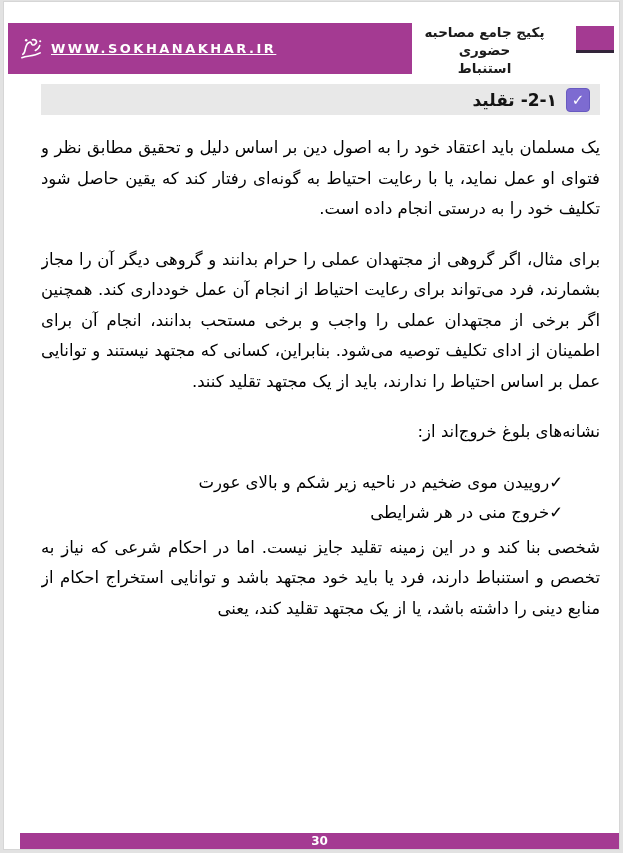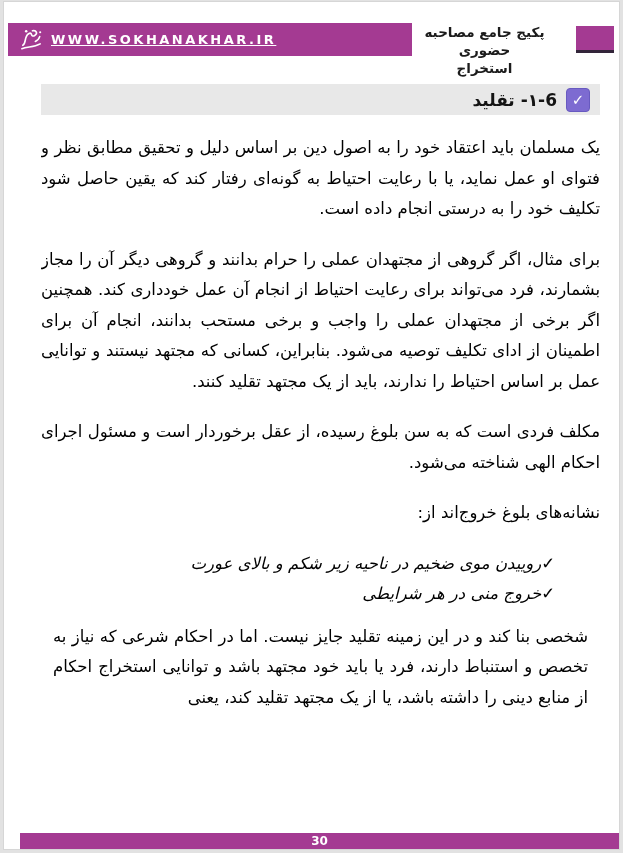--- a/index.html
+++ b/index.html
@@ -7,21 +7,21 @@
     width:623px;height:853px;background:#e2e2e2;overflow:hidden;
     font-family:"DejaVu Sans","Liberation Sans",sans-serif;
   }
   .page{
     position:absolute;left:3px;right:3px;top:1px;bottom:3px;
     background:#ffffff;border:1px solid #d6d6d6;overflow:hidden;
   }
   
   .header{position:absolute;top:21px;left:0;right:0;height:34px;}
   .brand-banner{
-    position:absolute;left:4px;top:0;width:404px;height:33px;
+    position:absolute;left:4px;top:0;width:404px;height:51px;
     background:#a43a92;display:flex;align-items:center;direction:ltr;
     padding-left:10px;box-sizing:border-box;color:#fff;
   }
   .brand-banner .logo{width:27px;height:27px;margin-right:6px;flex:0 0 auto;}
   .brand-url{
     font-size:13px;font-weight:bold;letter-spacing:2.5px;
     text-decoration:underline;color:#fff;white-space:nowrap;
   }
   .header-title{
     position:absolute;right:52px;top:0;width:165px;
@@ -44,23 +44,23 @@
     display:flex;align-items:center;justify-content:center;flex:0 0 auto;
   }
   .section-title{font-size:17px;font-weight:bold;color:#141414;}
   
   .content{
     position:absolute;top:131px;left:37px;right:19px;bottom:20px;
     direction:rtl;text-align:justify;color:#000000;
     font-size:16.5px;line-height:30.5px;overflow:hidden;
   }
   .content p{margin:0 0 20px 0;}
-  .content p.flow{margin:12px;}
+  .content p.flow{margin:0;}
   .content h3{margin:0 0 20px 0;font-size:16.5px;font-weight:bold;}
-  .check-list{margin:12px;padding:0 33px 0 0;list-style:none;text-align:right;font-style:italic;}
+  .check-list{margin:4px;padding:0 33px 0 0;list-style:none;text-align:right;}
   .check-list li{margin:0;}
   .check-mark{font-weight:bold;}
   
   .footer-bar{
     position:absolute;left:0;right:0;bottom:0;height:16px;
     background:#a43a92;color:#fff;text-align:center;
     font-size:12px;font-weight:bold;line-height:16px;margin-left:16px;
   }
 </style>
 </head>
@@ -78,34 +78,33 @@
             <path d="M18 16 C20 15 22 13 22.5 11"></path>
           </g>
           <circle cx="8.5" cy="5.5" r="1.3" fill="#ffffff"></circle>
           <circle cx="23" cy="6.5" r="1.1" fill="#ffffff"></circle>
         </svg>
       </span>
       <a class="brand-url">WWW.SOKHANAKHAR.IR</a>
     </div>
     <div class="header-title">
       <div>پکیج جامع مصاحبه حضوری</div>
-      <div>استخراج</div>
+      <div>استنباط</div>
     </div>
     <div class="corner-tab"></div>
   </div>
 
   <div class="section-bar">
     <span class="checkbox">✓</span>
-    <span class="section-title">۱-6- تقلید</span>
+    <span class="section-title">2-۱- تقلید</span>
   </div>
 
   <div class="content">
     <p>یک مسلمان باید اعتقاد خود را به اصول دین بر اساس دلیل و تحقیق مطابق نظر و فتوای او عمل نماید، یا با رعایت احتیاط به گونه‌ای رفتار کند که یقین حاصل شود تکلیف خود را به درستی انجام داده است.</p>
     <p>برای مثال، اگر گروهی از مجتهدان عملی را حرام بدانند و گروهی دیگر آن را مجاز بشمارند، فرد می‌تواند برای رعایت احتیاط از انجام آن عمل خودداری کند. همچنین اگر برخی از مجتهدان عملی را واجب و برخی مستحب بدانند، انجام آن برای اطمینان از ادای تکلیف توصیه می‌شود. بنابراین، کسانی که مجتهد نیستند و توانایی عمل بر اساس احتیاط را ندارند، باید از یک مجتهد تقلید کنند.</p>
-    <p>مکلف فردی است که به سن بلوغ رسیده، از عقل برخوردار است و مسئول اجرای احکام الهی شناخته می‌شود.</p>
     <p>نشانه‌های بلوغ خروج‌اند از:</p>
     <ul class="check-list">
       <li>
         <span class="check-mark">✓</span><span>روییدن موی ضخیم در ناحیه زیر شکم و بالای عورت</span>
       </li>
       <li>
         <span class="check-mark">✓</span><span>خروج منی در هر شرایطی</span>
       </li>
     </ul>
     <p class="flow">شخصی بنا کند و در این زمینه تقلید جایز نیست. اما در احکام شرعی که نیاز به تخصص و استنباط دارند، فرد یا باید خود مجتهد باشد و توانایی استخراج احکام از منابع دینی را داشته باشد، یا از یک مجتهد تقلید کند، یعنی</p>

